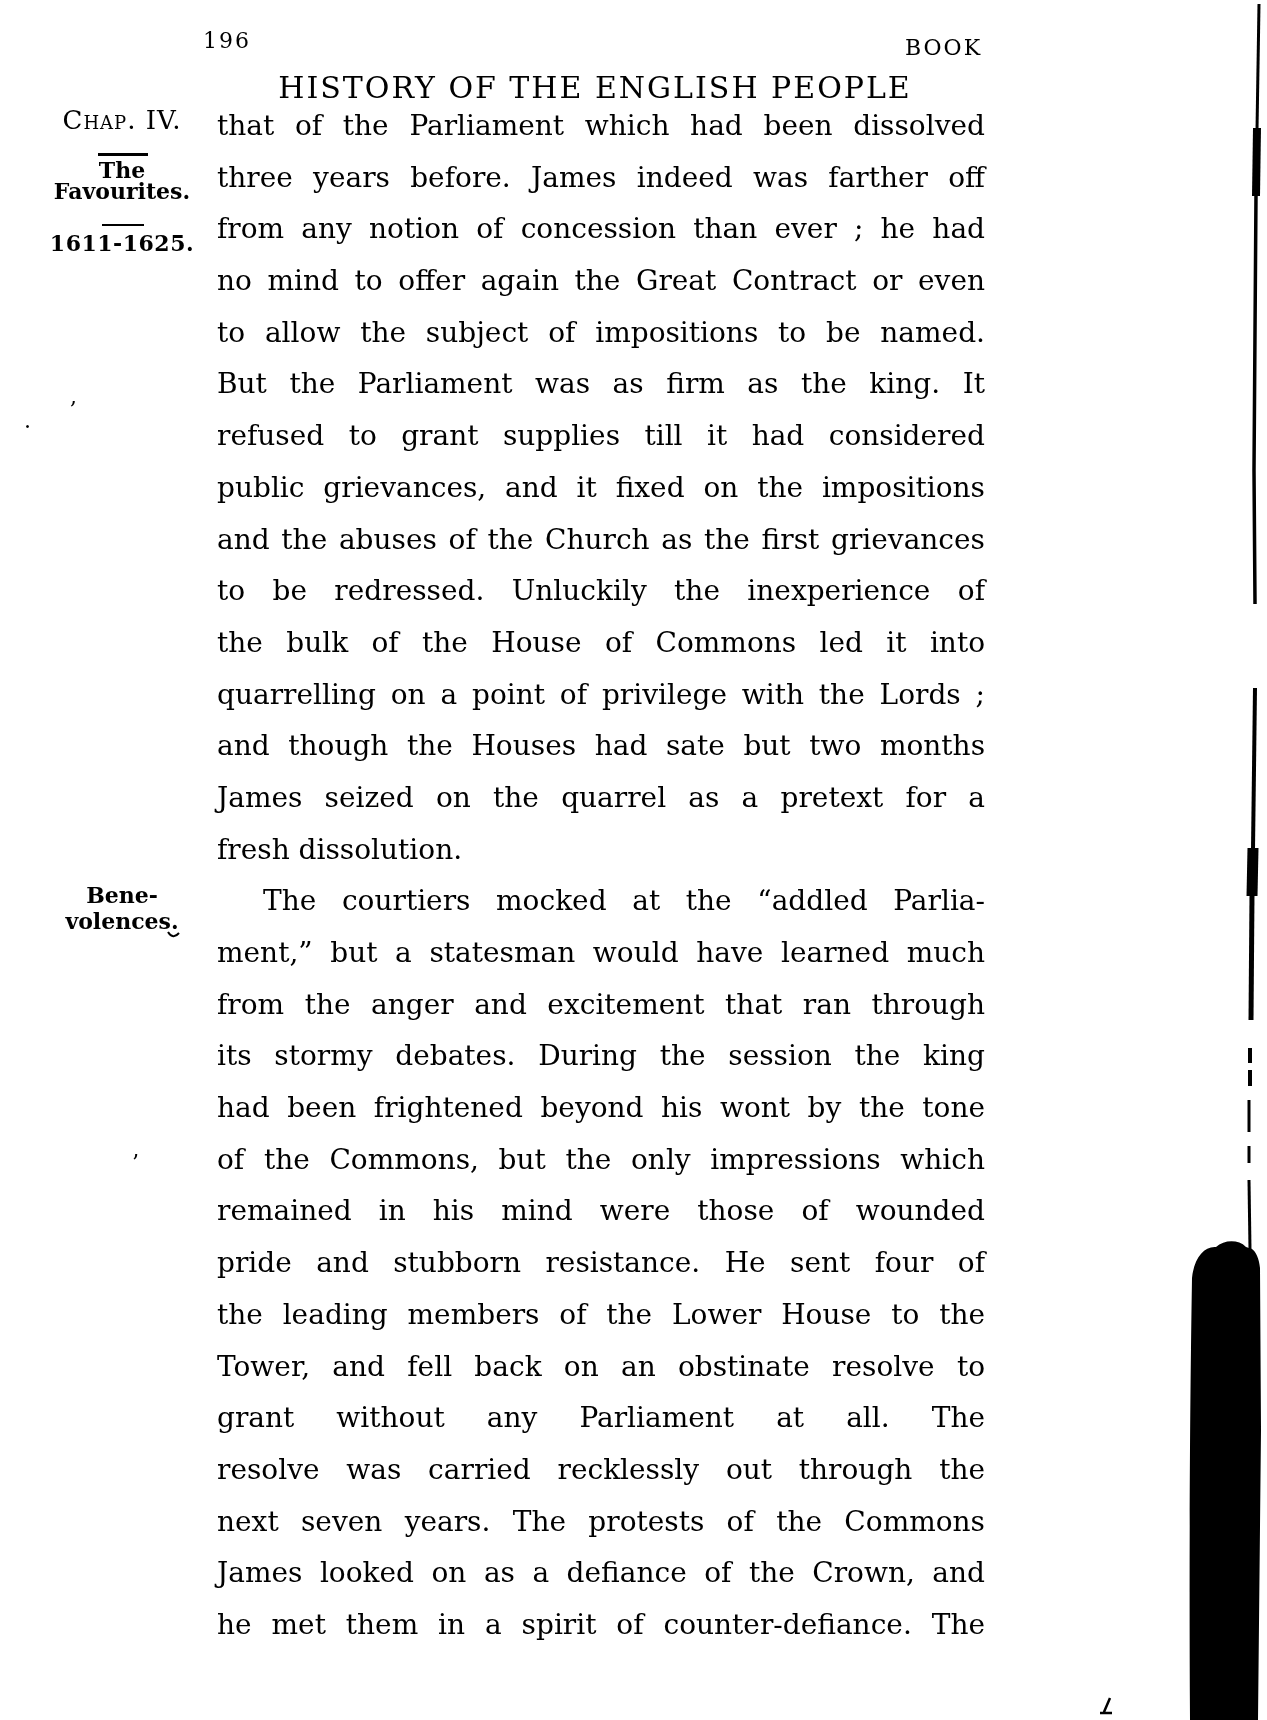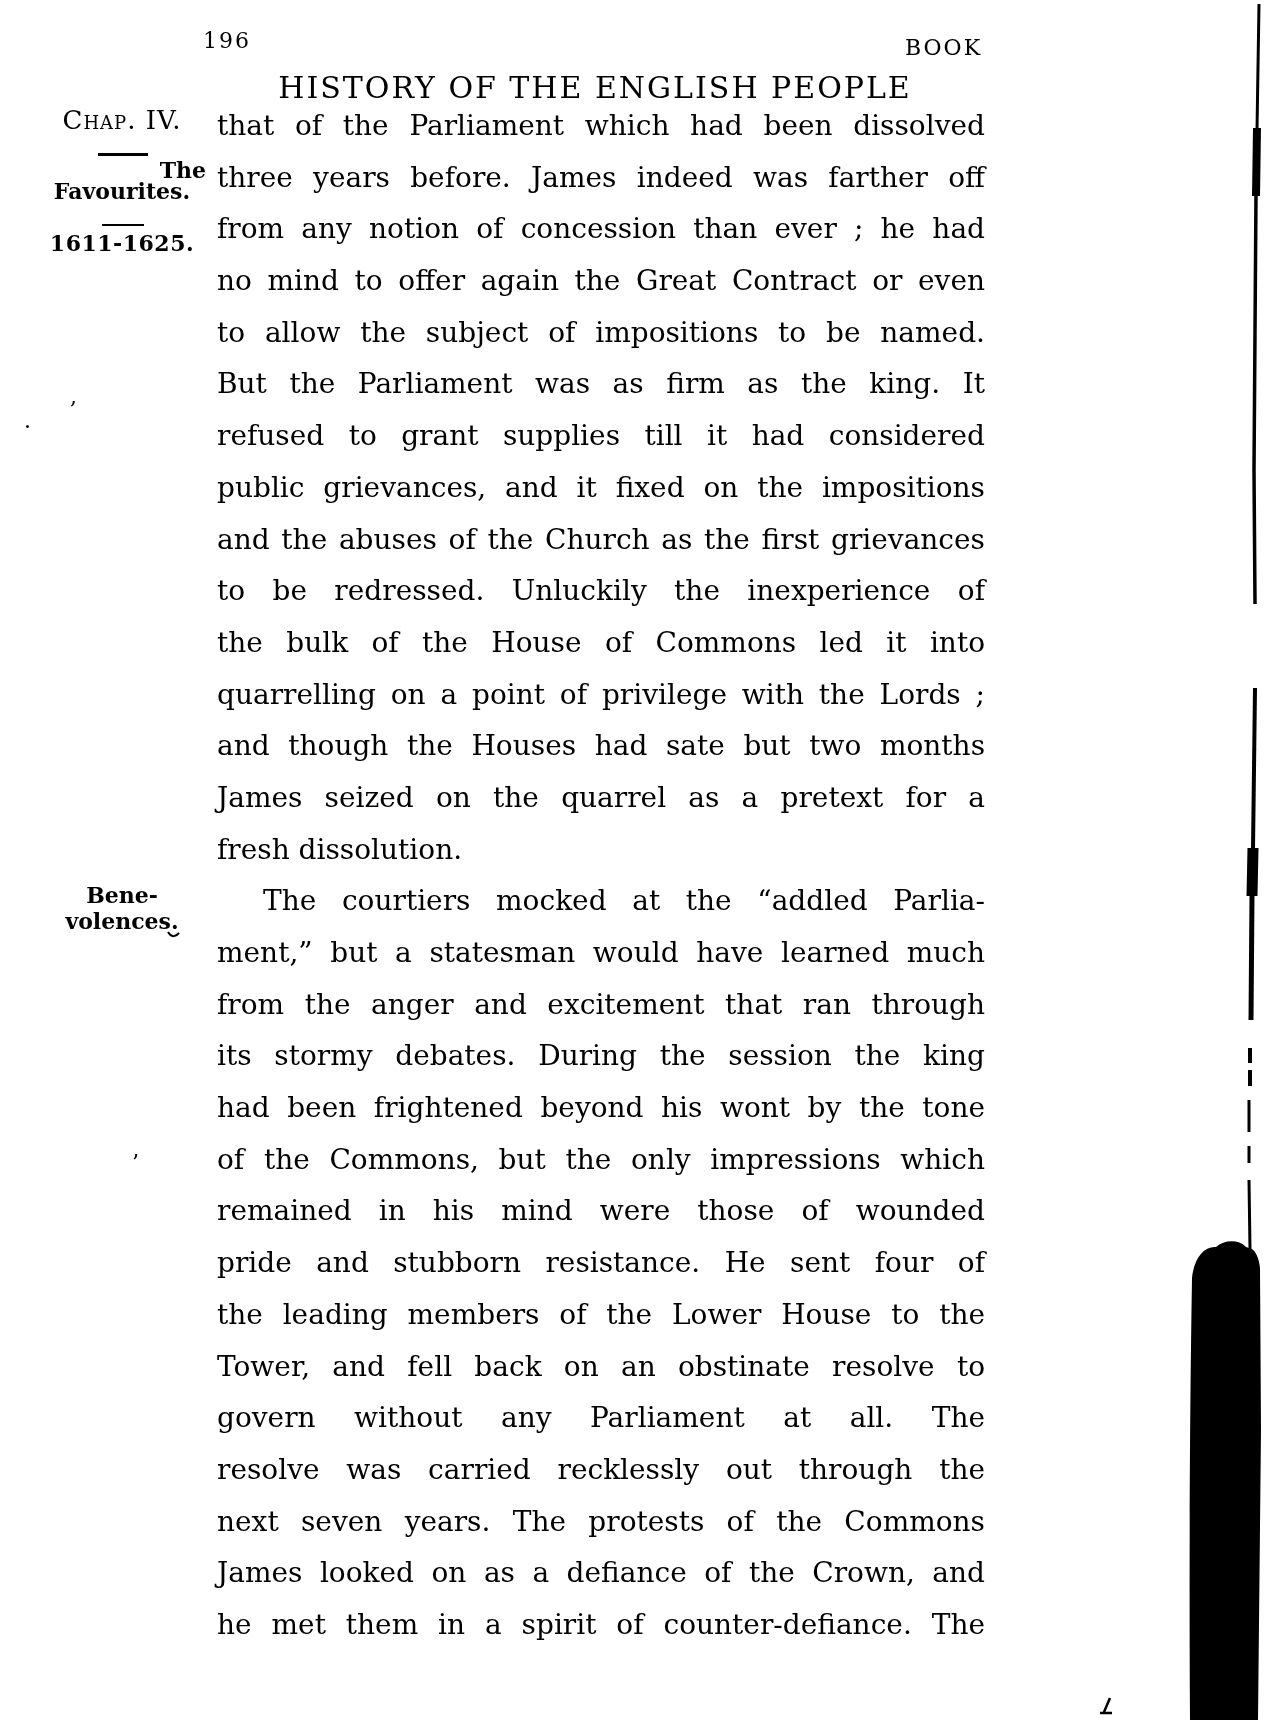--- a/index.html
+++ b/index.html
@@ -61,21 +61,21 @@
     letter-spacing: 1px;
   }
   .mn-rule1 {
     position: absolute;
     top: 153px;
     left: 60px;
     width: 50px;
     height: 3px;
     background: #000;
   }
-  .mn-fav1 { position: absolute; top: 157px; width: 100%; font-size: 22px; font-weight: bold; text-align: right; }
+  .mn-fav1 { position: absolute; top: 157px; width: 100%; font-size: 22px; font-weight: bold; }
   .mn-fav2 { position: absolute; top: 178px; width: 100%; font-size: 22px; font-weight: bold; }
   .mn-rule2 {
     position: absolute;
     top: 224px;
     left: 64px;
     width: 42px;
     height: 2px;
     background: #000;
   }
   .mn-date { position: absolute; top: 230px; width: 100%; font-size: 22px; font-weight: bold; letter-spacing: 0.5px; }
@@ -160,21 +160,21 @@
       <div class="line indent">The courtiers mocked at the “addled Parlia-</div>
       <div class="line">ment,” but a statesman would have learned much</div>
       <div class="line">from the anger and excitement that ran through</div>
       <div class="line">its stormy debates.  During the session the king</div>
       <div class="line">had been frightened beyond his wont by the tone</div>
       <div class="line">of the Commons, but the only impressions which</div>
       <div class="line">remained in his mind were those of wounded</div>
       <div class="line">pride and stubborn resistance.  He sent four of</div>
       <div class="line">the leading members of the Lower House to the</div>
       <div class="line">Tower, and fell back on an obstinate resolve to</div>
-      <div class="line">govern without any Parliament at all.  The</div>
+      <div class="line">grant without any Parliament at all.  The</div>
       <div class="line">resolve was carried recklessly out through the</div>
       <div class="line">next seven years.  The protests of the Commons</div>
       <div class="line">James looked on as a defiance of the Crown, and</div>
       <div class="line">he met them in a spirit of counter-defiance.  The</div>
     </div>
   </main>
 
   <span class="speck" style="left:70px; top:384px;">,</span>
   <span class="speck" style="left:24px; top:408px;">.</span>
   <span class="speck" style="left:132px; top:1150px;">’</span>

